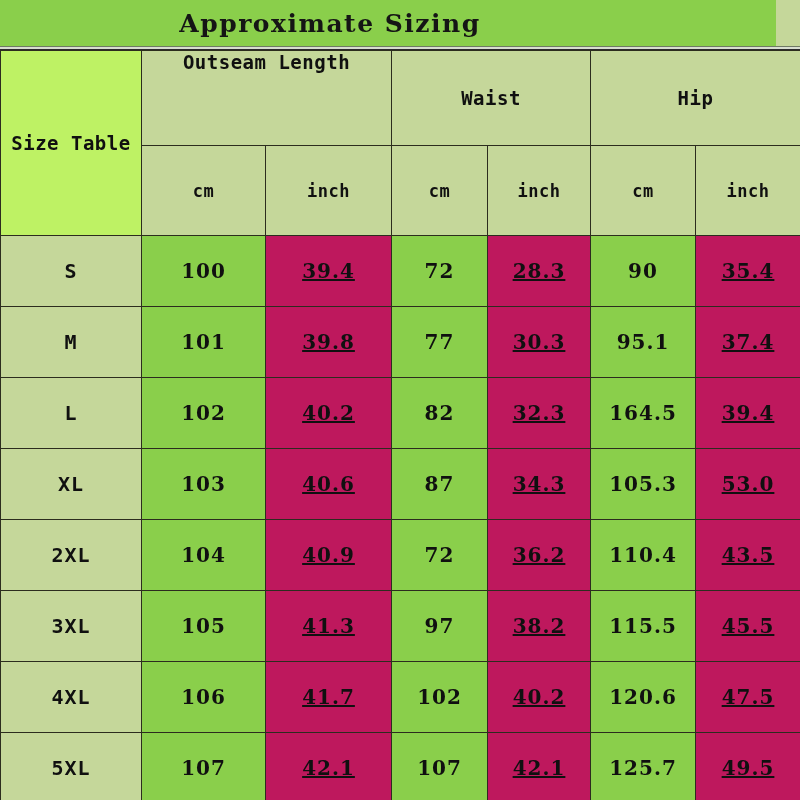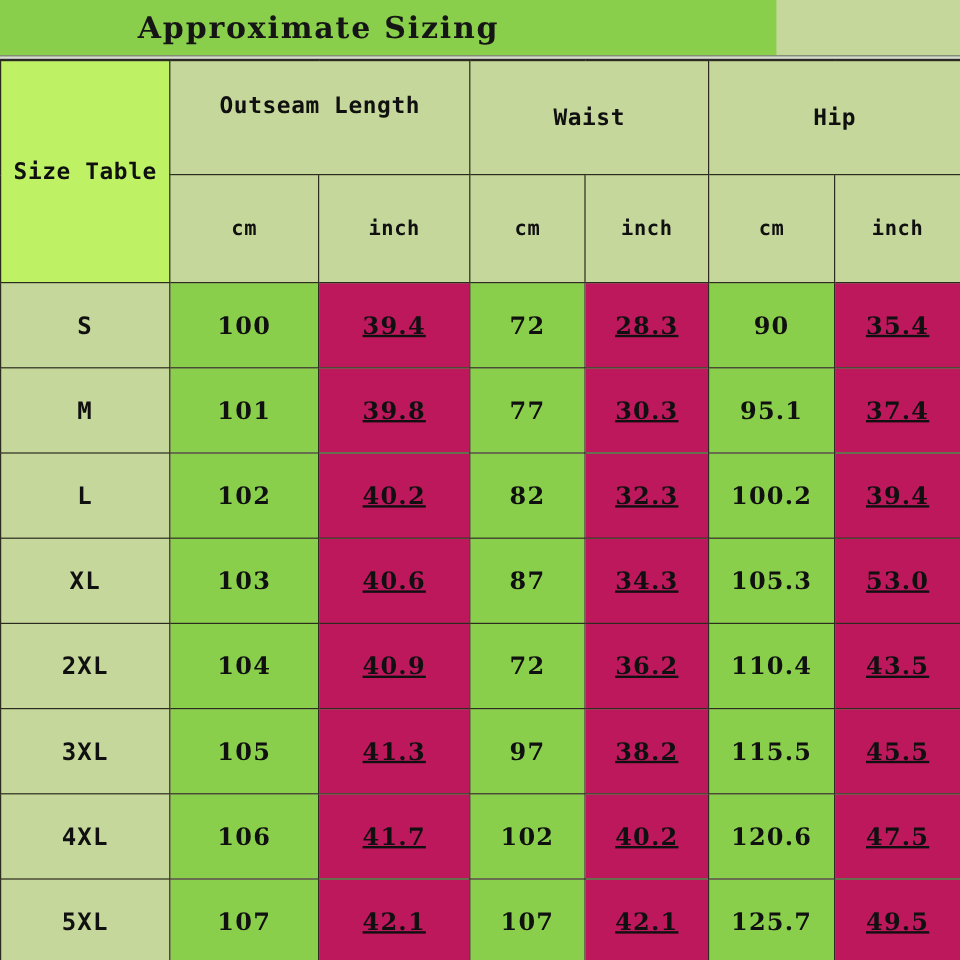--- a/index.html
+++ b/index.html
@@ -21,21 +21,21 @@
     width: 800px;
     height: 800px;
     background: #C5D79A;
   }
 
   
   .title-banner {
     position: absolute;
     left: 0;
     top: 0;
-    width: 647px;
+    width: 776px;
     height: 46px;
     background: #8ACF4B;
     display: flex;
     align-items: center;
     justify-content: center;
     overflow: hidden;
   }
 
   .title-text {
     font-family: "DejaVu Serif", "Liberation Serif", serif;
@@ -97,21 +97,21 @@
     letter-spacing: 0.5px;
   }
 
   
   .hdr-group {
     height: 95px;
     text-align: left;
     padding-left: 18px;
     vertical-align: middle;
   }
-  .hdr-group.g-outseam { vertical-align: top; padding-top: 26px; }
+  .hdr-group.g-outseam { vertical-align: top; }
 
   
   .hdr-unit {
     height: 90px;
     font-size: 17px;
     letter-spacing: 0.5px;
   }
 
   
   .hdr-stub {
@@ -200,21 +200,21 @@
           <td class="val inch">30.3</td>
           <td class="val cm">95.1</td>
           <td class="val inch">37.4</td>
         </tr>
         <tr>
           <td class="size-label">L</td>
           <td class="val cm">102</td>
           <td class="val inch">40.2</td>
           <td class="val cm">82</td>
           <td class="val inch">32.3</td>
-          <td class="val cm">100.2</td>
+          <td class="val cm">164.5</td>
           <td class="val inch">39.4</td>
         </tr>
         <tr>
           <td class="size-label">XL</td>
           <td class="val cm">103</td>
           <td class="val inch">40.6</td>
           <td class="val cm">87</td>
           <td class="val inch">34.3</td>
           <td class="val cm">105.3</td>
           <td class="val inch">53.0</td>

